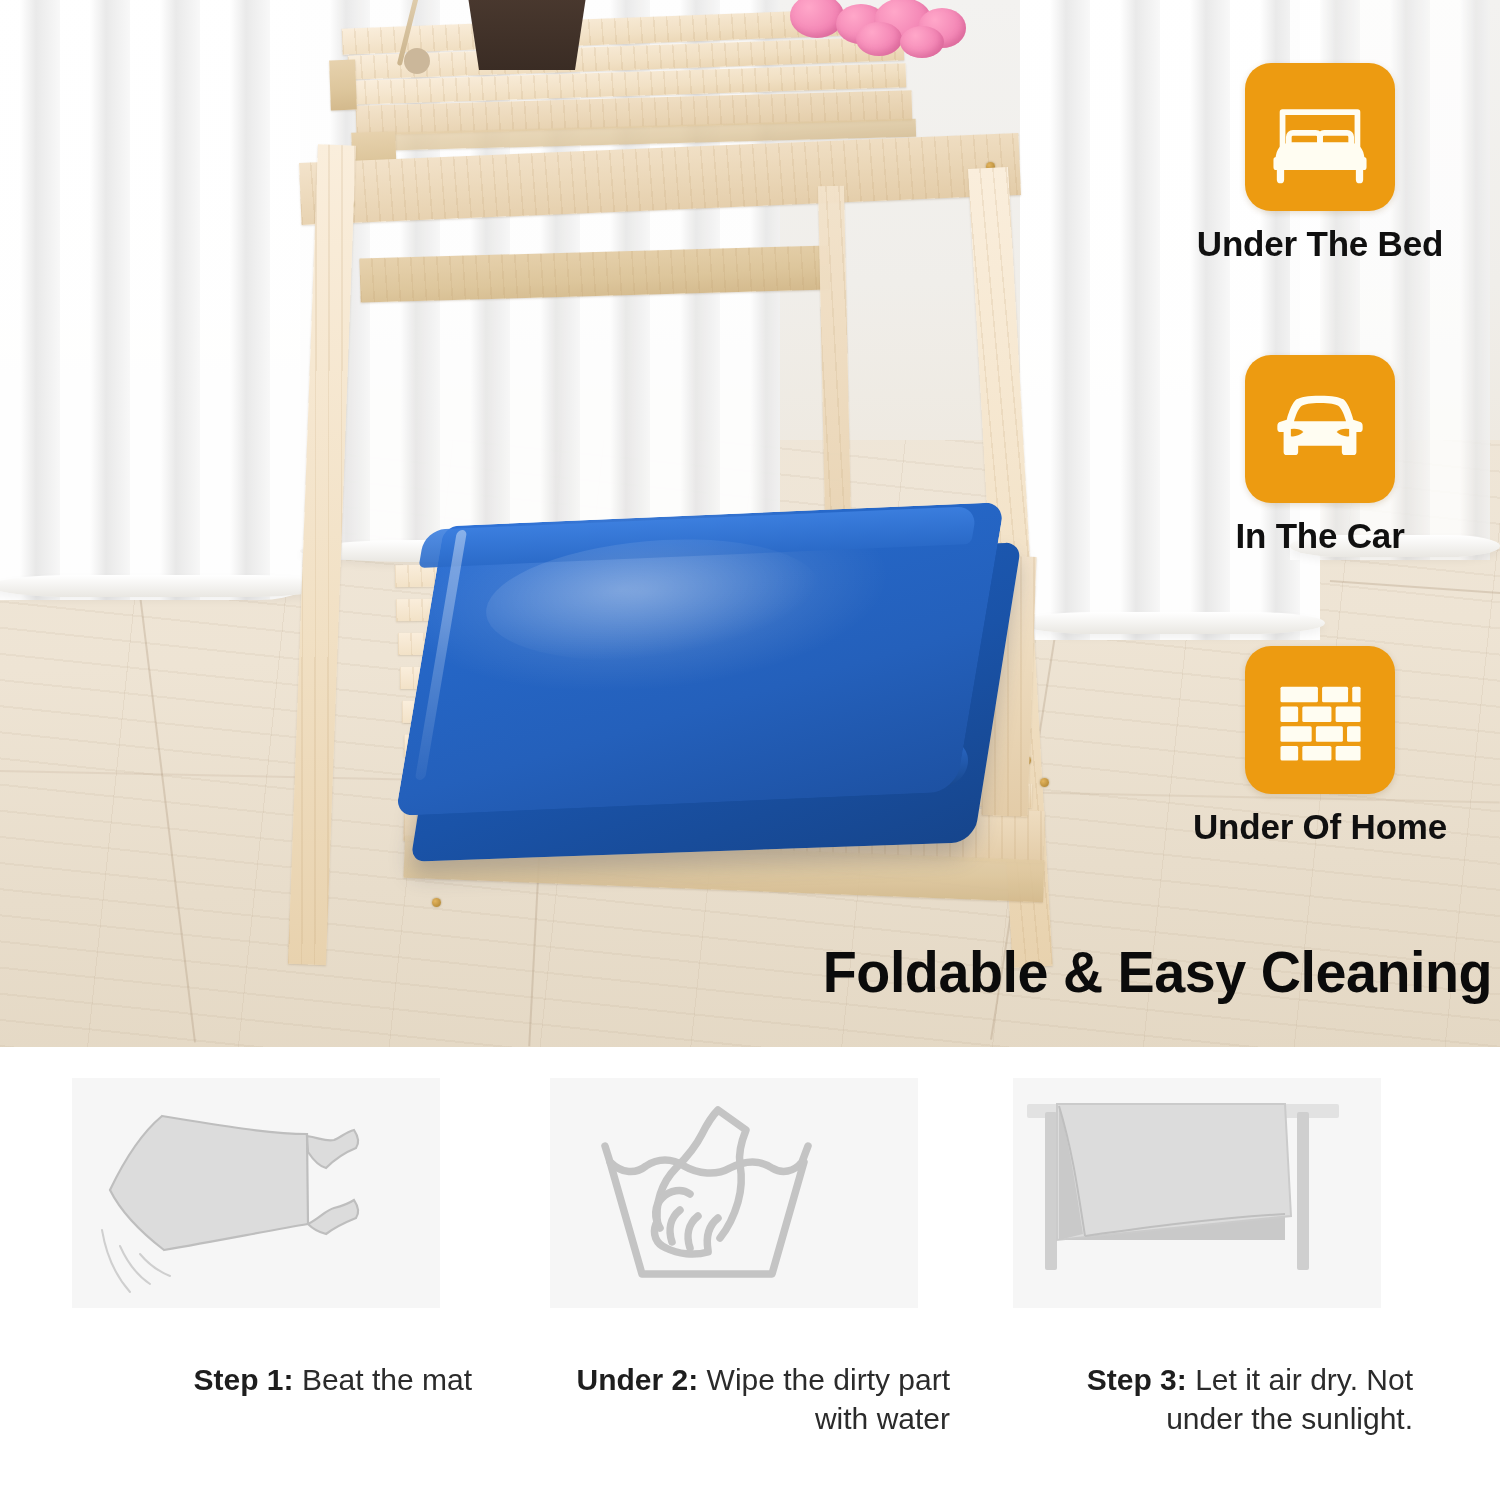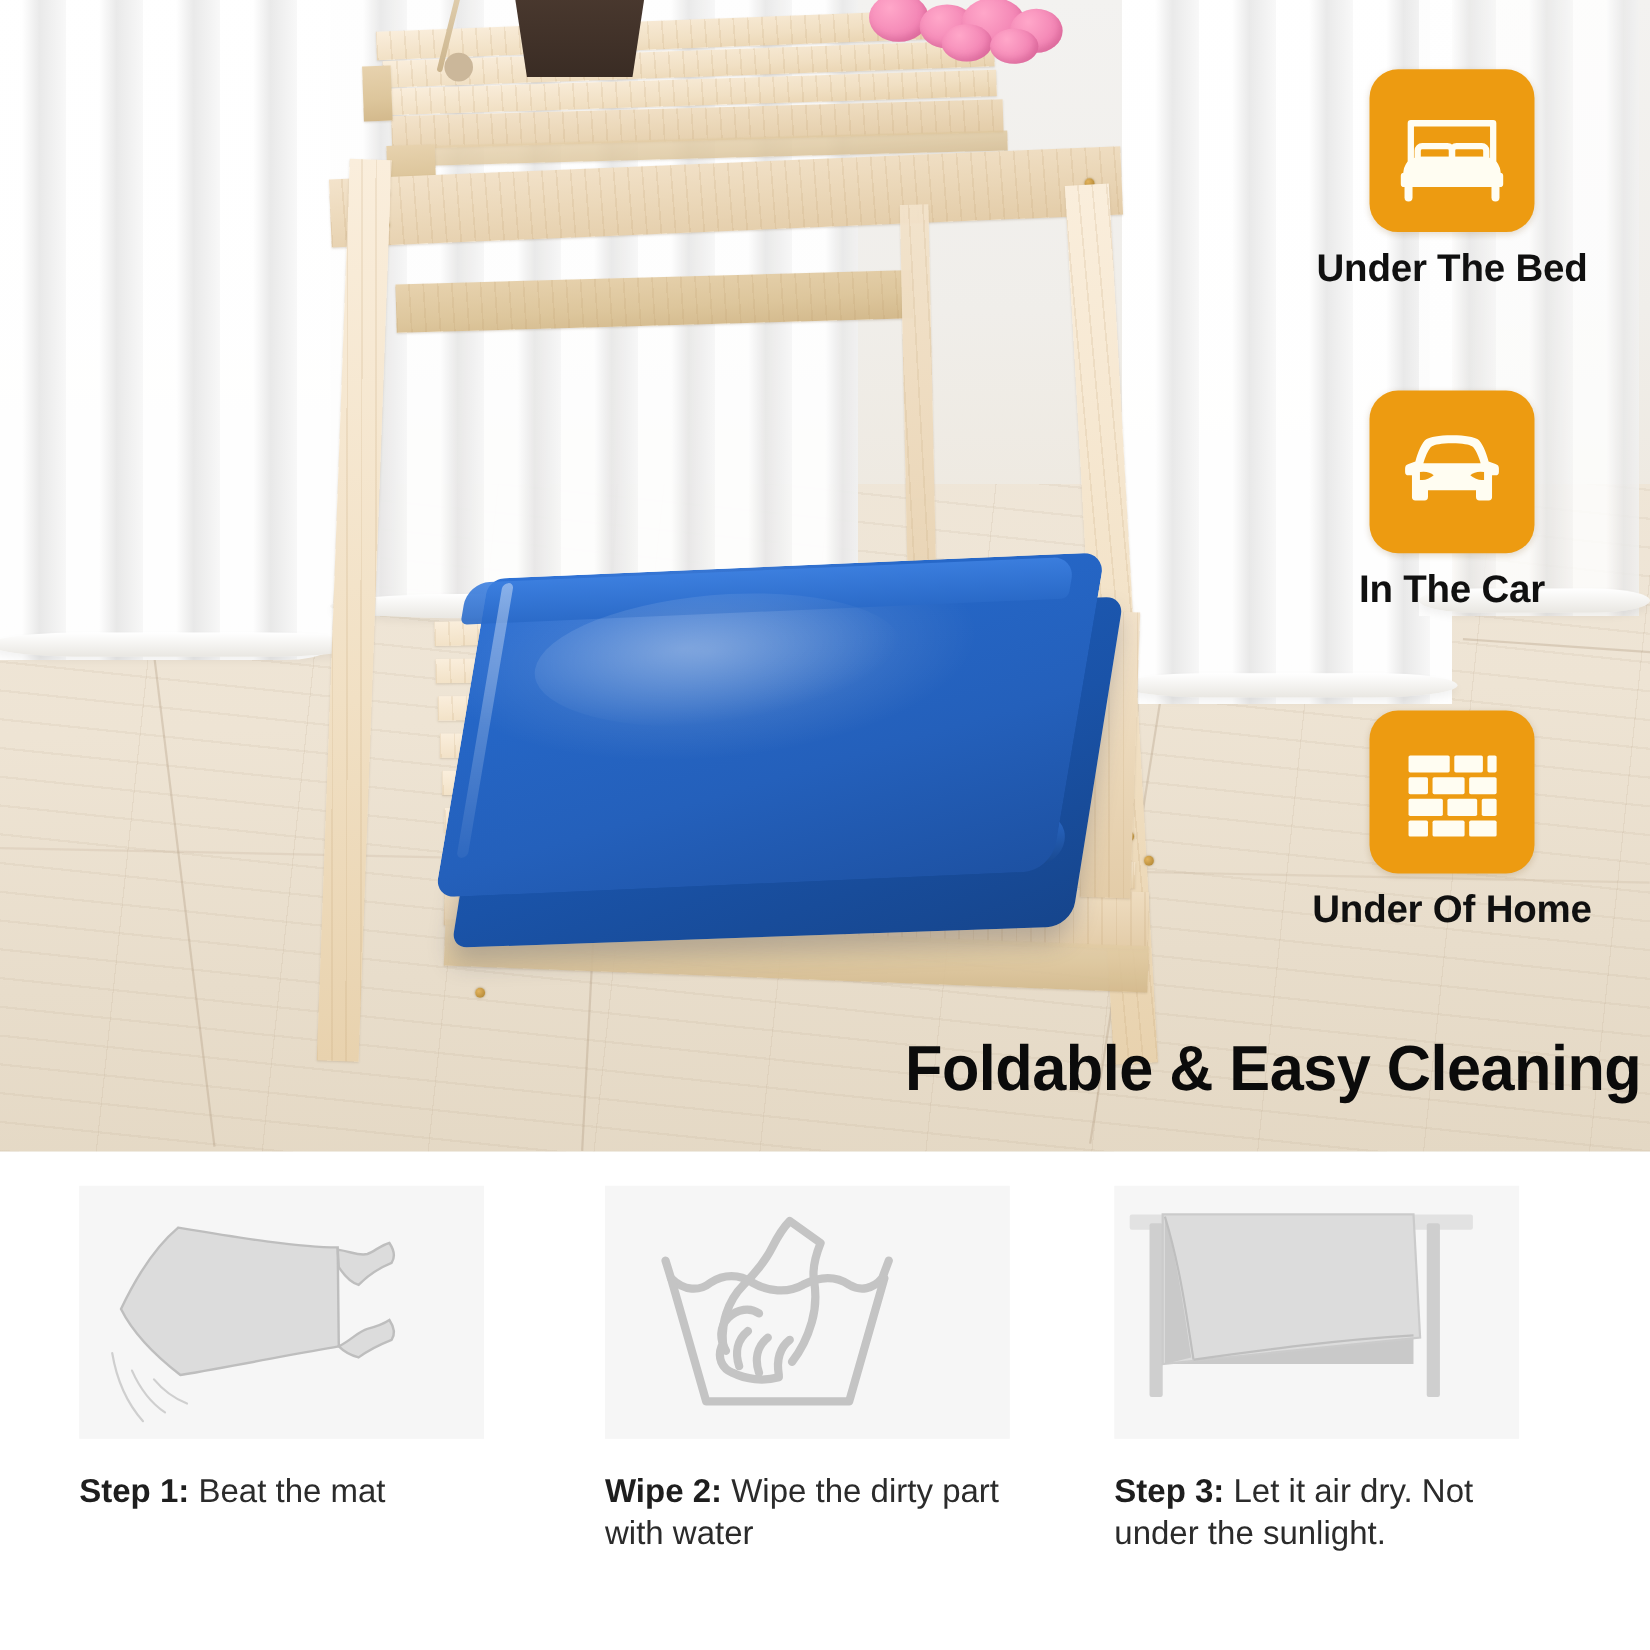--- a/index.html
+++ b/index.html
@@ -161,21 +161,21 @@
   
   .steps{
     position:absolute; left:0; top:1047px; width:1500px; height:453px; background:#fff;
   }
   .step{ position:absolute; top:31px; }
   .step-card{
     width:368px; height:230px; background:#f6f6f6; position:relative; overflow:hidden;
   }
   .step-card svg{ position:absolute; inset:0; width:100%; height:100%; }
   .step-text{
-    margin-top:28px; font-size:30px; color:#2b2b2b; line-height:1.3; width:400px;
+    margin-top:52px; font-size:30px; color:#2b2b2b; line-height:1.3; width:400px;text-align:right;
   }
   .step-text b{ font-weight:700; color:#1e1e1e; }
 </style>
 </head>
 <body>
 
 <div id="page">
 
   <div class="hero">
 
@@ -350,21 +350,21 @@
             <path d="M108 148 C104 126 112 104 126 90 C136 80 146 68 152 56 C158 44 164 36 168 32 L196 52 C192 62 188 74 190 86 C192 98 192 110 188 124 C184 138 178 150 170 160"></path>
             <path d="M110 150 C104 140 104 128 112 120 C120 112 132 110 140 116"></path>
             <path d="M122 164 C118 152 120 140 130 132"></path>
             <path d="M140 170 C136 158 138 146 148 138"></path>
             <path d="M158 172 C156 160 158 148 168 140"></path>
             <path d="M106 146 C102 156 106 166 116 170 C128 176 144 178 158 174"></path>
           </g>
         </svg>
       </div>
       <div class="step-text">
-        <b>Wipe 2:</b>
+        <b>Under 2:</b>
         <span>Wipe the dirty part with water</span>
       </div>
     </div>
 
     <div class="step" style="left:1013px;">
       <div class="step-card">
         <svg viewBox="0 0 368 230">
           <rect x="14" y="26" width="312" height="14" rx="2" fill="#E2E2E2"></rect>
           <rect x="32" y="34" width="12" height="158" rx="2" fill="#CFCFCF"></rect>
           <rect x="284" y="34" width="12" height="158" rx="2" fill="#CFCFCF"></rect>

